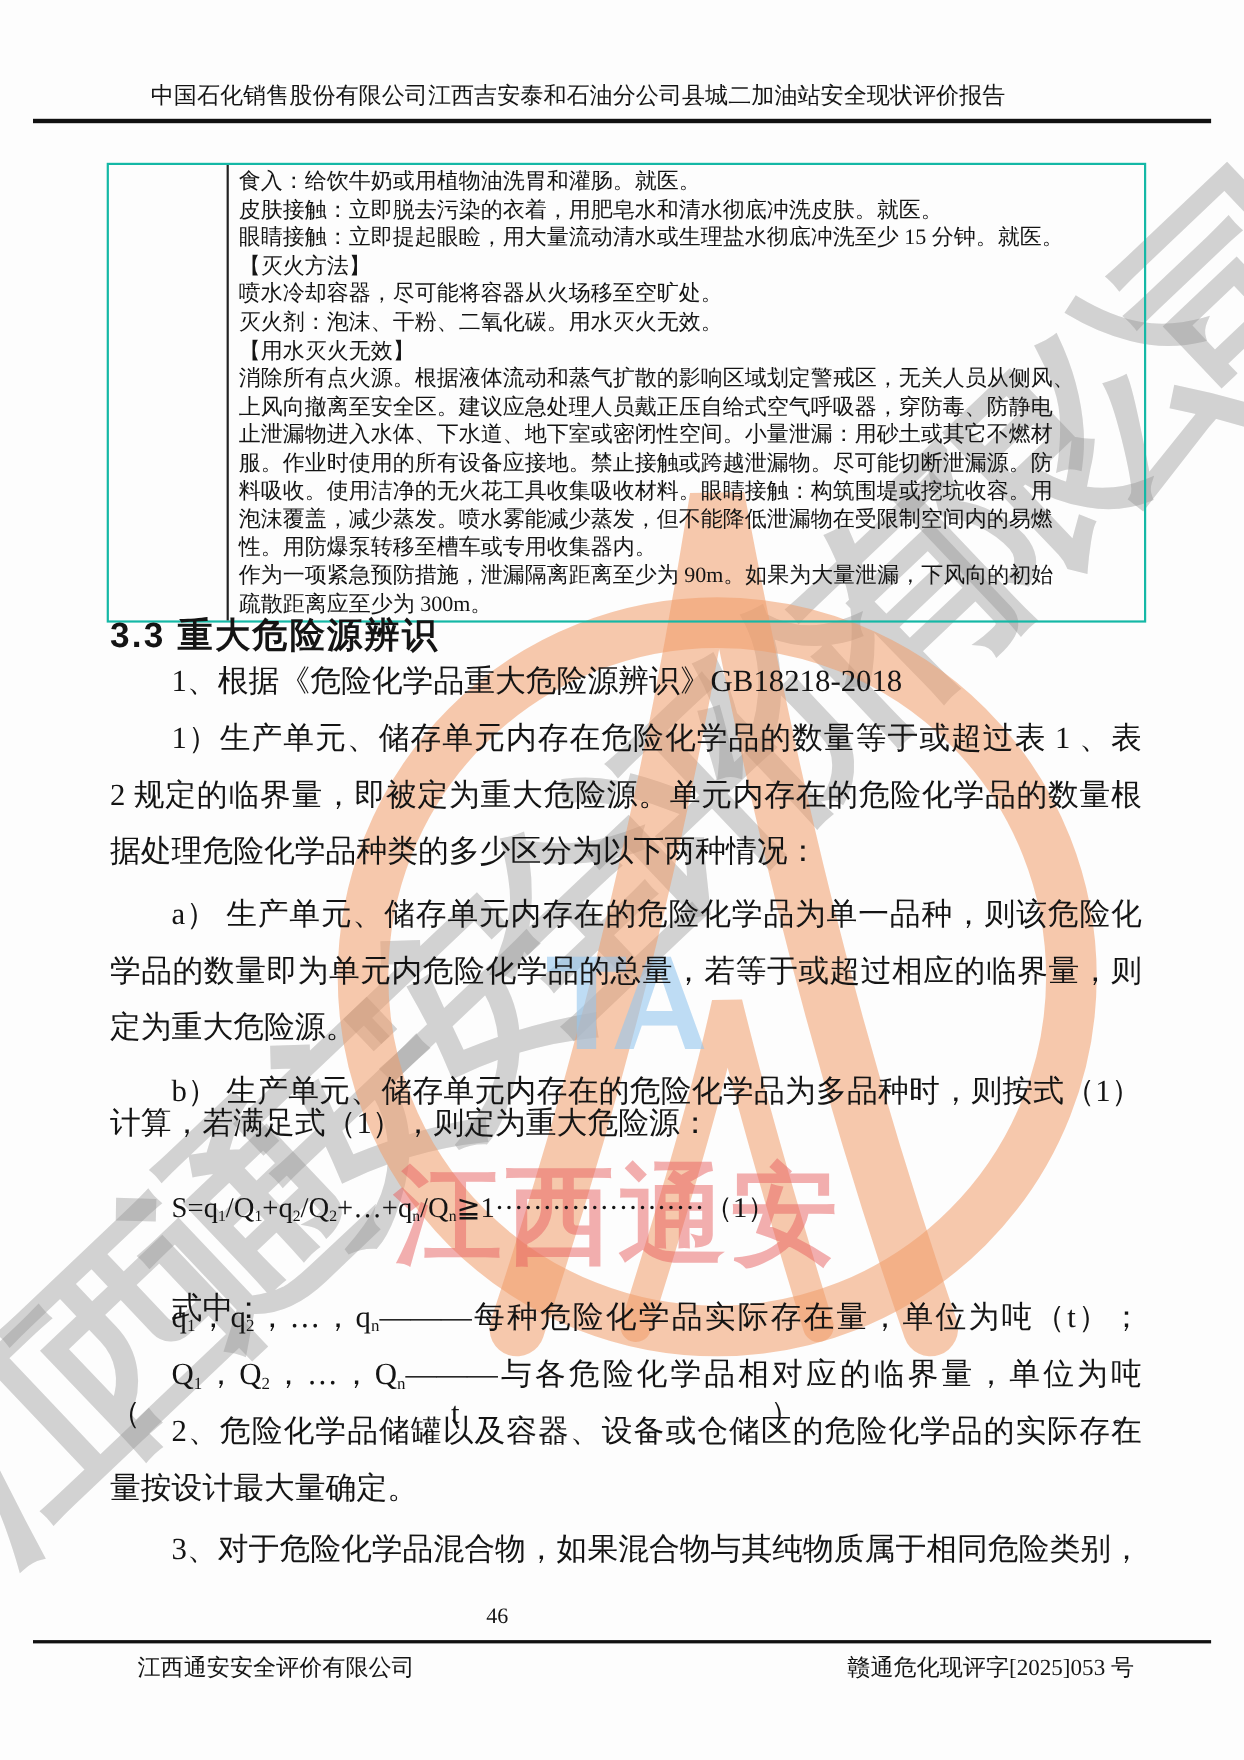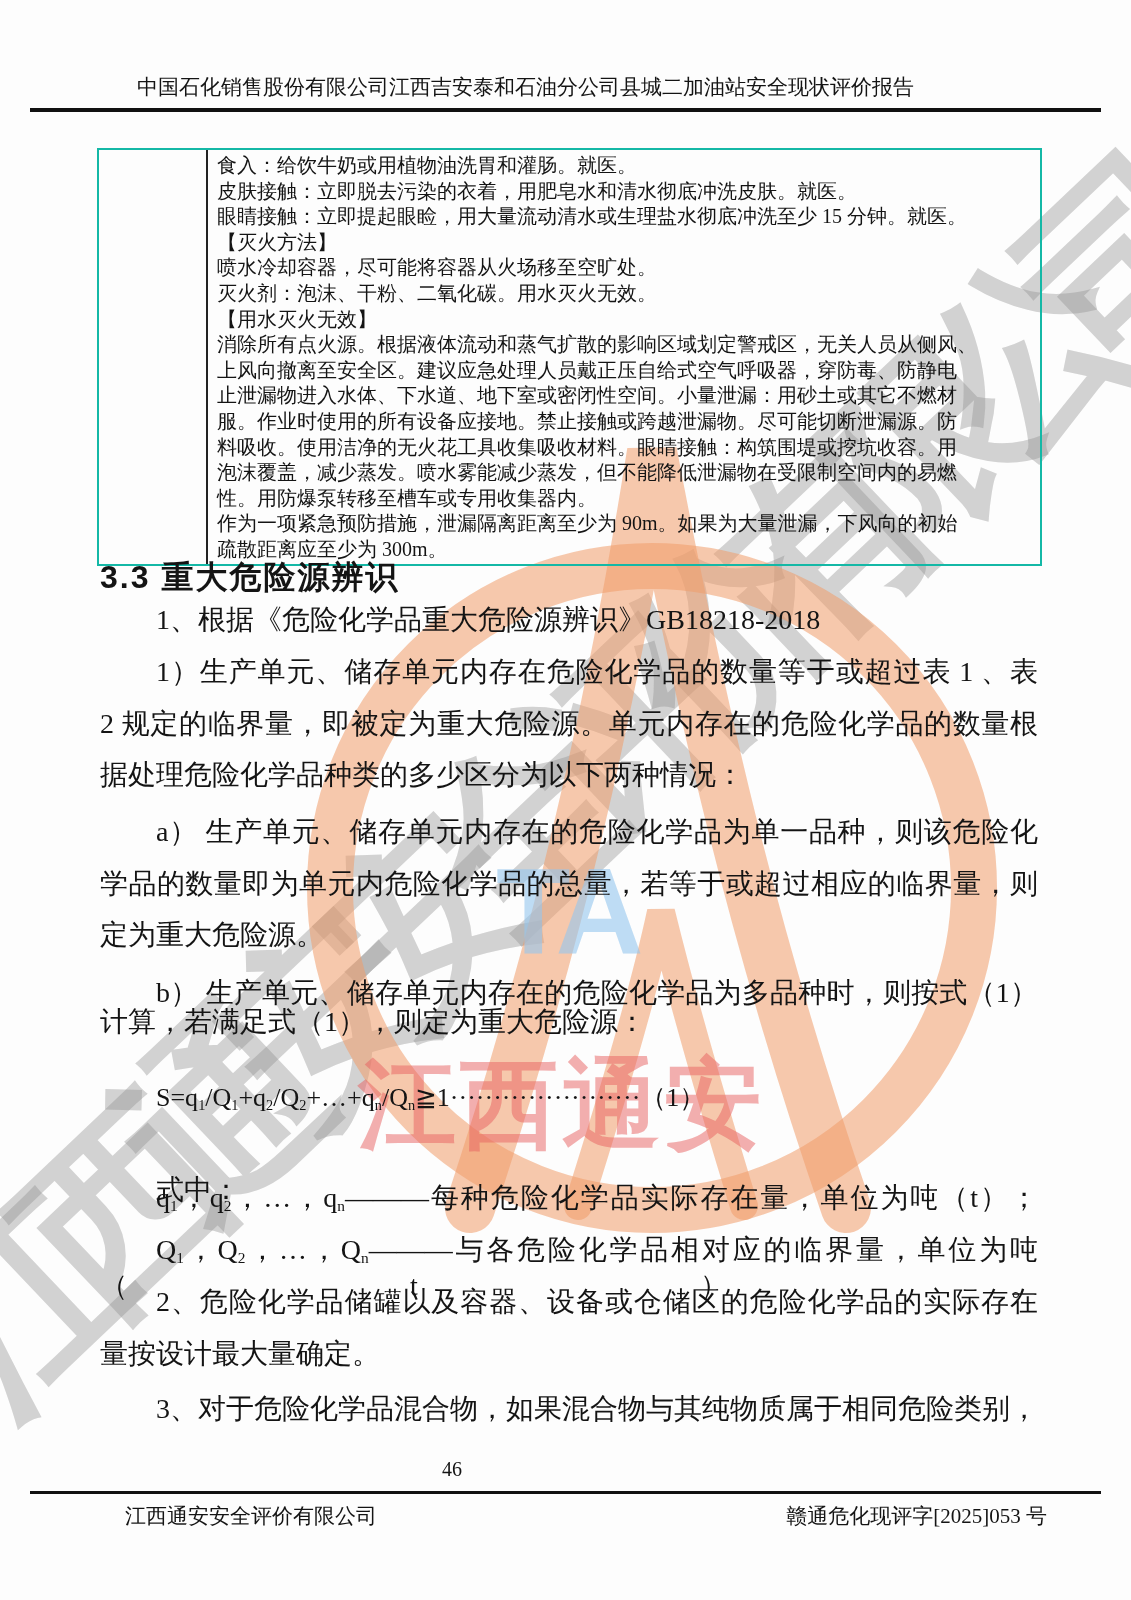--- a/index.html
+++ b/index.html
@@ -75,21 +75,21 @@
     text-align:center;font-size:20px;
   }
   .ftr-rule{
     position:absolute;left:30px;top:1491px;width:1071px;height:3px;
     background:#111;z-index:2;
   }
   .ftr-left{
     position:absolute;left:125px;top:1502px;z-index:2;font-size:21px;
   }
   .ftr-right{
-    position:absolute;right:84px;top:1502px;z-index:2;font-size:21px;
+    position:absolute;right:100px;top:1502px;z-index:2;font-size:21px;
   }
 </style>
 </head>
 <body>
 
 <div class="page">
 
   <div class="wm-diagonal">江西通安安全评价有限公司</div>
 
   <svg class="wm-logo" width="1131" height="1600" viewBox="0 0 1131 1600">

